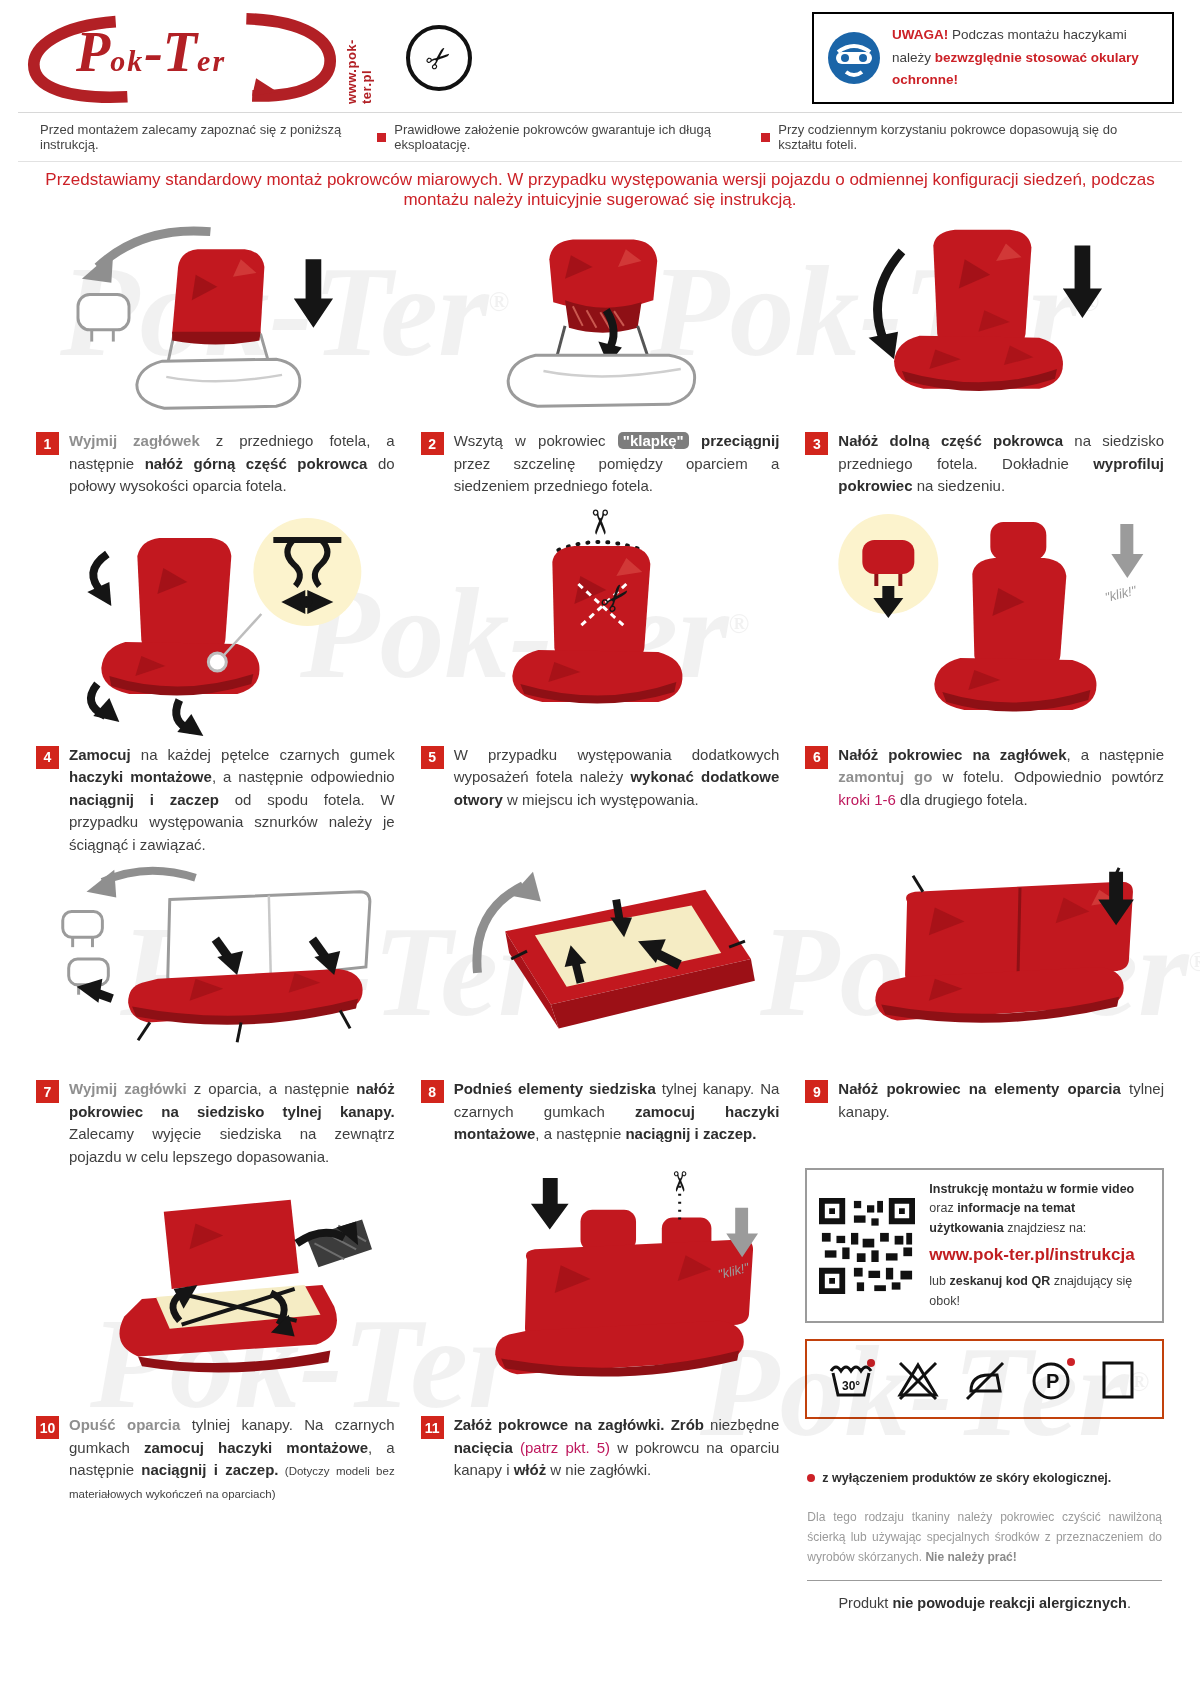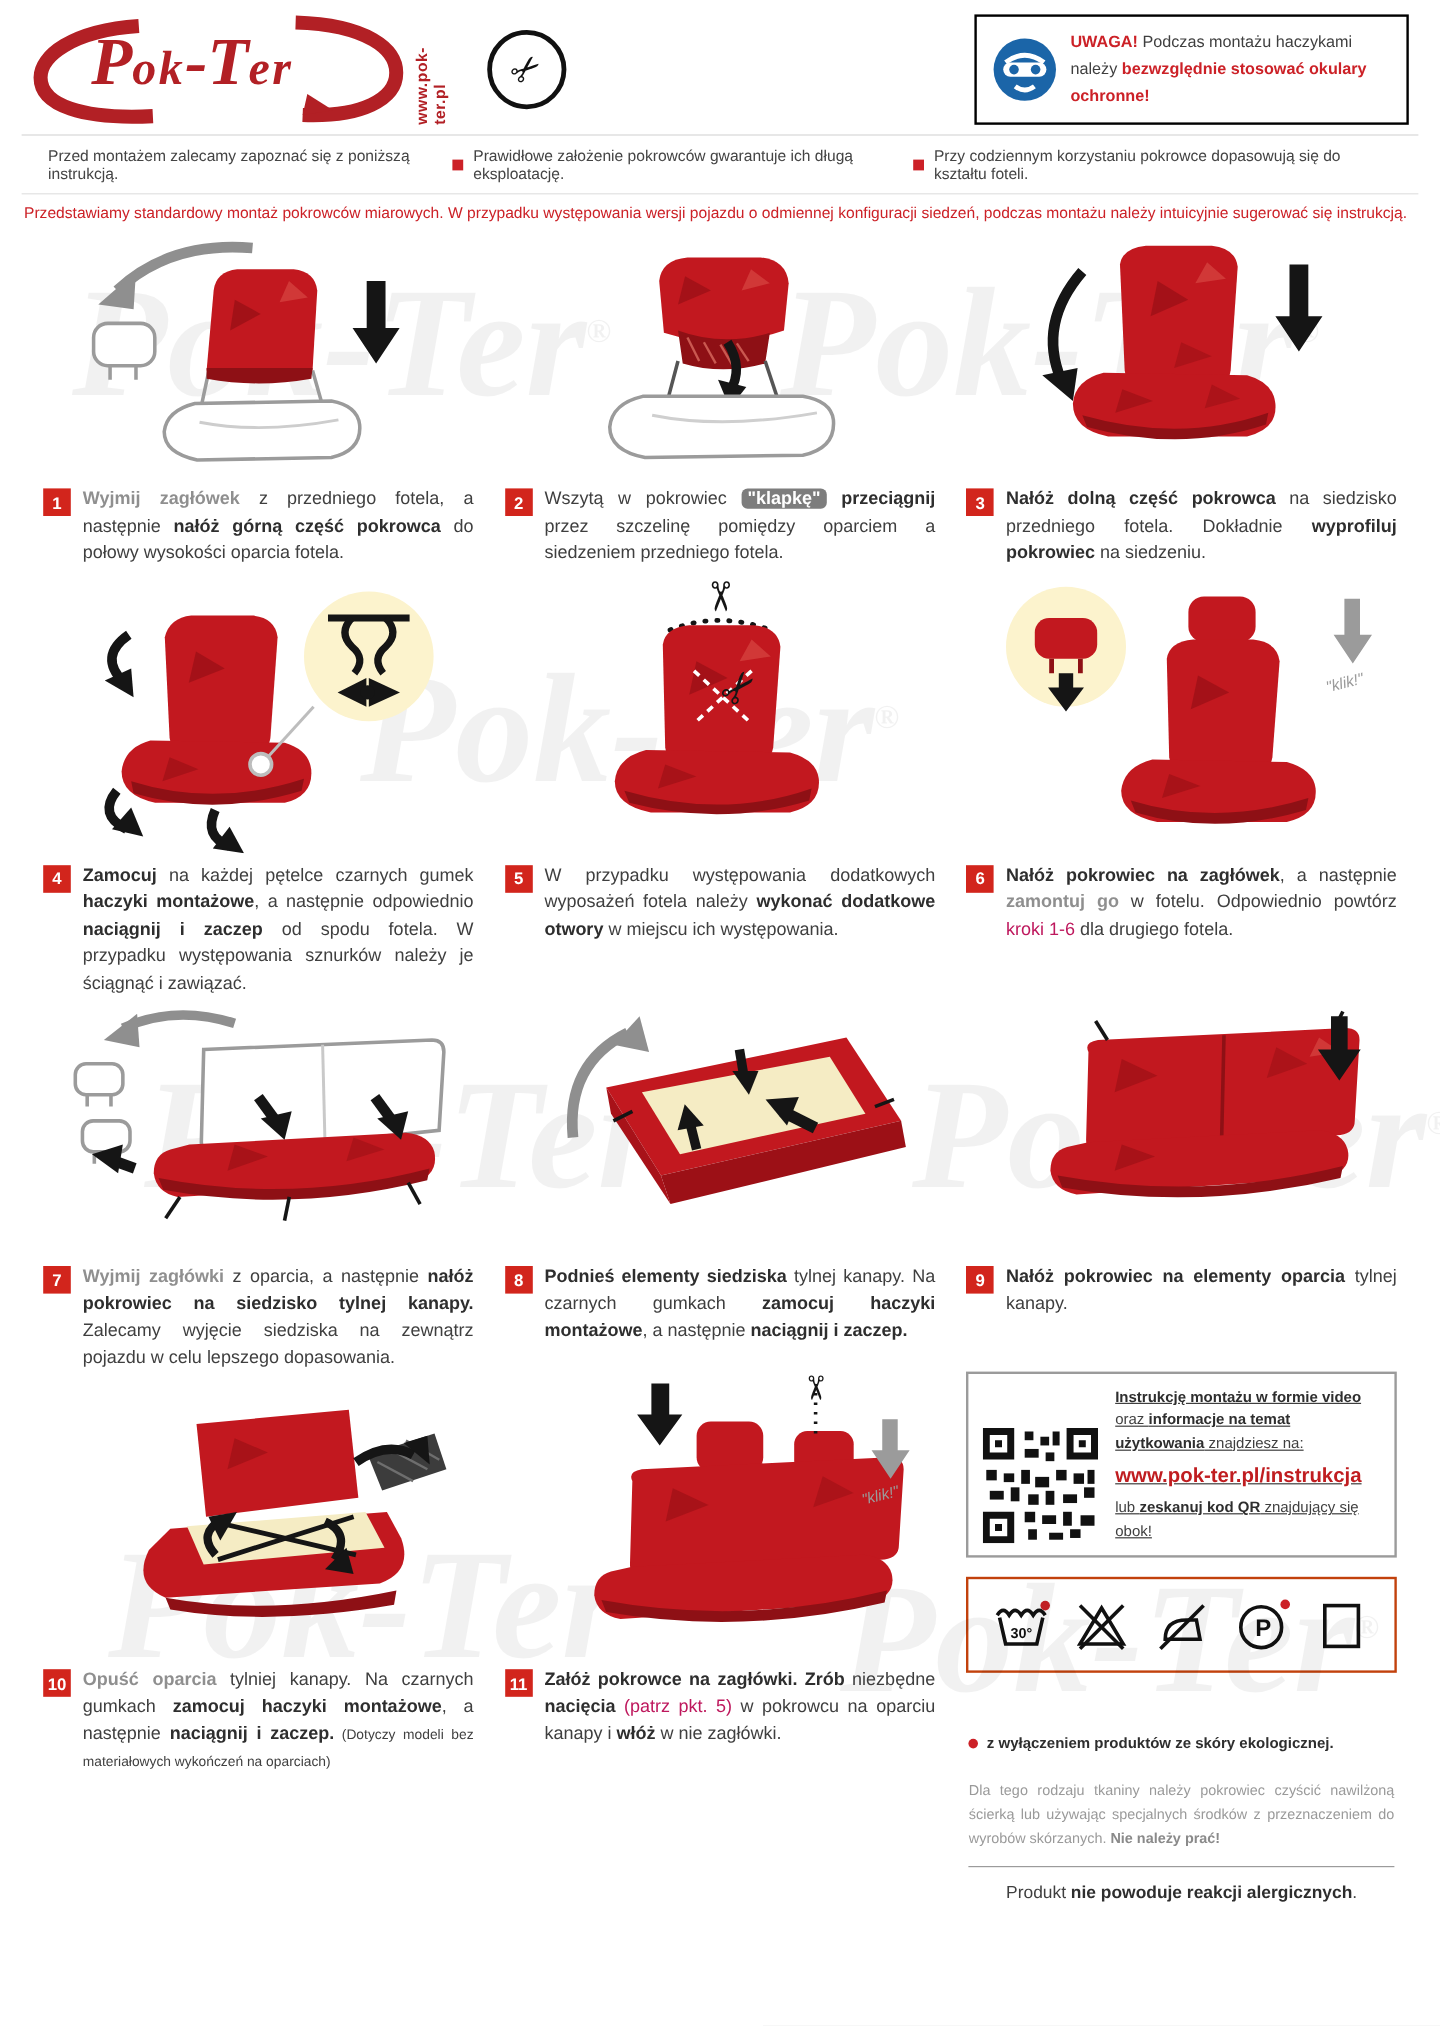--- a/index.html
+++ b/index.html
@@ -6,37 +6,37 @@
   .page{width:1200px;height:1688px;margin:0 auto;background:#fff;position:relative;
         font-family:"Liberation Sans",sans-serif;color:#3f3f3f;overflow:hidden;}
   
   .hdr{display:flex;align-items:center;padding:10px 26px 6px 26px;height:112px;box-sizing:border-box;gap:18px;}
   .logo-wrap{display:flex;align-items:center;width:362px;flex:none;}
   .logo{position:relative;width:312px;height:96px;}
   .logo svg{position:absolute;inset:0;}
   .logo-text{position:absolute;left:50px;top:14px;color:#b22025;font-weight:bold;font-style:italic;
              font-family:"Liberation Serif",serif;line-height:1;white-space:nowrap;}
   .logo-text .seg-lgP{font-size:56px;}
-  .logo-text .seg-lgs{font-size:40px;letter-spacing:2px;}
+  .logo-text .seg-lgs{font-size:30px;letter-spacing:2px;}
   .site-vert{writing-mode:vertical-rl;transform:rotate(180deg);color:#b22025;font-weight:bold;
              font-size:13px;height:92px;margin-left:6px;letter-spacing:.5px;}
   .notice1{display:flex;align-items:center;gap:14px;width:388px;flex:none;}
   .scissors-circle{width:58px;height:58px;border:4px solid #111;border-radius:50%;flex:none;
                    display:flex;align-items:center;justify-content:center;}
   .scissors-circle span{font-size:30px;transform:rotate(-40deg);color:#111;}
   .notice1-text{font-size:14.5px;line-height:1.75;}
   .notice2{border:2px solid #000000;display:flex;align-items:center;gap:12px;padding:10px 14px;
            font-size:13.5px;line-height:1.7;flex:1;}
   .goggles{width:52px;height:52px;border-radius:50%;background:#1b65a8;flex:none;position:relative;}
   
   .intro-row{border-top:1px solid #d8d8d8;margin:0 18px;padding:9px 22px;font-size:13px;color:#444;
              display:flex;align-items:center;justify-content:space-between;}
   .redsq{display:inline-block;width:9px;height:9px;background:#cc2127;margin:0 8px;flex:none;}
-  .highlight-row{border-top:1px solid #e2e2e2;margin:0 18px;padding:8px 2px 6px 2px;
-                 color:#cc2127;font-size:13px;}
+  .highlight-row{border-top:1px solid #e2e2e2;margin:0 18px;padding:8px 2px 6px 2px;text-align:center;
+                 color:#cc2127;font-size:17px;}
   
   .grid-row{display:grid;grid-template-columns:repeat(3,1fr);column-gap:26px;padding:0 36px;position:relative;}
   .cell{display:flex;flex-direction:column;}
   .ill{position:relative;width:100%;}
   .ill svg{width:100%;height:100%;display:block;}
   .h208{height:206px;} .h238{height:238px;} .h216{height:214px;} .h240{height:238px;}
   .step{display:flex;gap:10px;margin-top:8px;}
   .badge{width:23px;height:23px;background:#d2251c;color:#fff;font-weight:bold;font-size:14px;
          display:flex;align-items:center;justify-content:center;flex:none;margin-top:2px;}
   .txt{margin:0;flex:1;font-size:15px;line-height:1.5;text-align:justify;}
@@ -47,21 +47,21 @@
   .seg-u{text-decoration:underline;}
   .seg-badge{background:#7d7d7d;color:#fff;padding:0 5px;border-radius:5px;font-weight:bold;}
   .seg-sm{font-size:11.5px;}
   
   .wm{position:absolute;color:#000;opacity:.05;font-weight:bold;font-style:italic;
       font-family:"Liberation Serif",serif;font-size:130px;white-space:nowrap;pointer-events:none;z-index:0;}
   .wm sup{font-size:28px;}
   .ill,.step{z-index:1;}
   
   .info-col{display:flex;flex-direction:column;}
-  .qr-box{border:2px solid #9b9b9b;padding:10px 12px;display:flex;gap:14px;align-items:flex-end;text-decoration:underline;}
+  .qr-box{border:2px solid #9b9b9b;padding:10px 12px;display:flex;gap:14px;align-items:center;}
   .qr-box svg{width:96px;height:96px;flex:none;}
   .qr-text{font-size:12.5px;line-height:1.55;}
   .qr-url{color:#c01d20;font-weight:bold;font-size:17px;margin:4px 0;}
   .care-box{border:2px solid #c2410c;margin-top:16px;padding:12px 10px;display:flex;
             justify-content:space-around;align-items:center;}
   .care-box svg{width:52px;height:52px;}
   .note{margin-top:16px;padding:0 2px;}
   .note-title{display:flex;align-items:center;gap:7px;font-size:12.5px;font-weight:bold;color:#2e2e2e;margin-top:36px;}
   .reddot{width:8px;height:8px;border-radius:50%;background:#cc2127;flex:none;}
   .note-body{margin-top:23px;font-size:12px;line-height:1.65;color:#9a9a9a;text-align:justify;}

